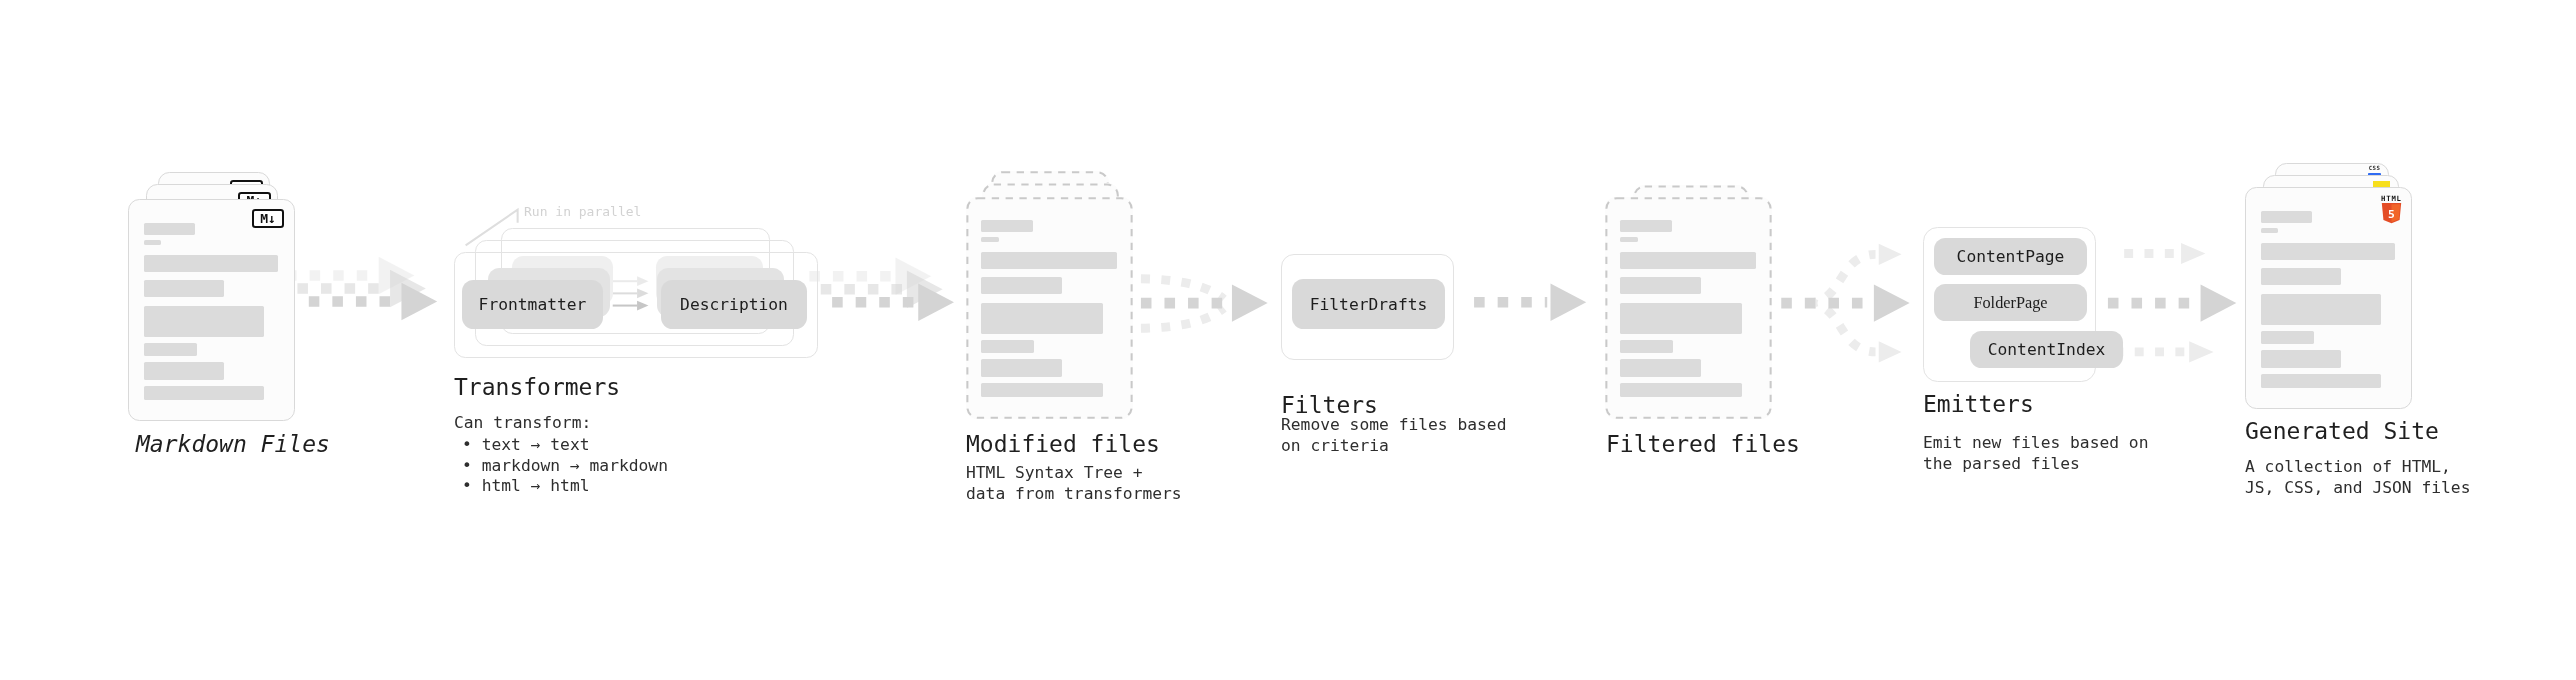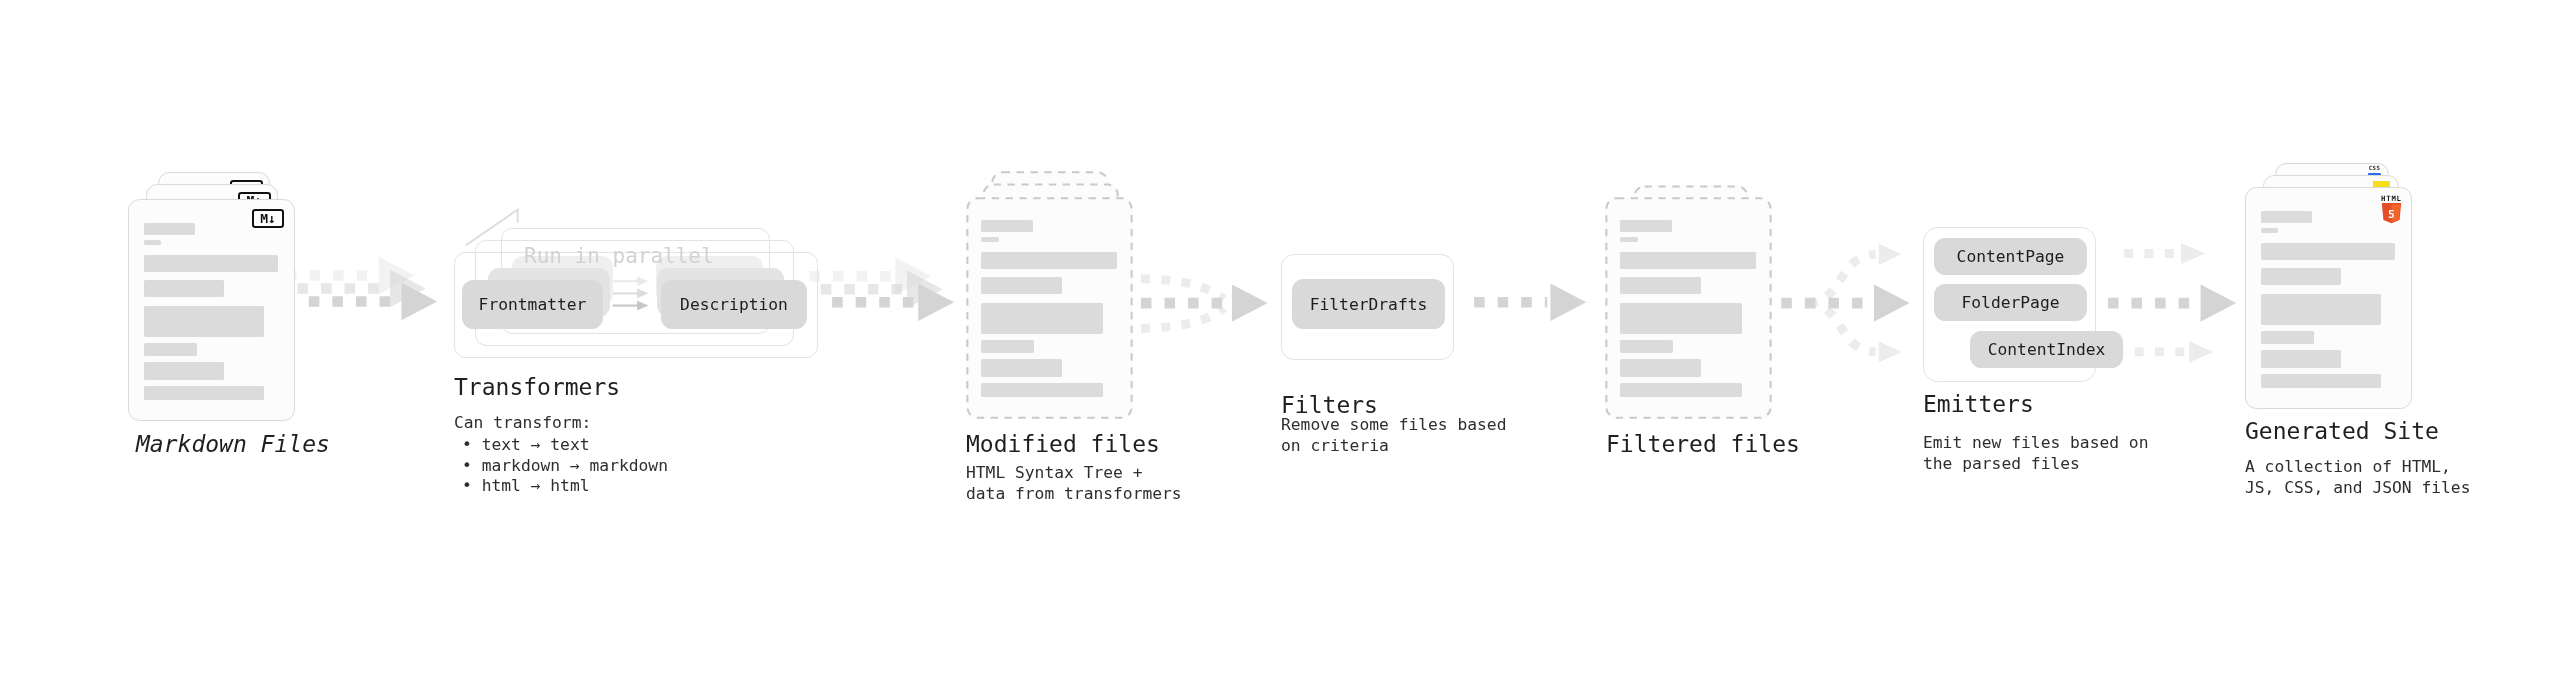--- a/index.html
+++ b/index.html
@@ -25,21 +25,21 @@
   .panel{position:absolute;border:1.6px solid var(--outline-border);border-radius:13px;background:#ffffff;box-sizing:border-box;}
   .pill{position:absolute;background:var(--badge-bg);border-radius:11.4px;display:flex;align-items:center;justify-content:center;
         font-size:16.3px;color:#1d1d1d;box-sizing:border-box;}
   .pill.ghost1{background:#e3e3e3;}
   .pill.ghost2{background:#efefef;}
 
   
   .title{position:absolute;font-size:23px;font-weight:500;color:var(--title-text);line-height:24.4px;white-space:nowrap;}
   .desc{position:absolute;font-size:16.3px;color:var(--body-text);line-height:21px;white-space:nowrap;}
   .desc .bullets{margin-top:2.4px;line-height:20.3px;}
-  .note{position:absolute;font-size:21px;color:var(--faded-text);white-space:nowrap;margin-top:40px;}
+  .note{position:absolute;font-size:13px;color:var(--faded-text);white-space:nowrap;}
 
   
   .html5-logo{position:absolute;right:9px;top:6.5px;width:21px;text-align:left;}
   .html5-word{font-size:7.3px;font-weight:bold;letter-spacing:0.8px;color:#151515;line-height:7.3px;margin-bottom:0.8px;}
   .js-chip{position:absolute;right:8.1px;top:4.9px;width:17px;height:8.1px;background:var(--js-yellow);}
   .css-chip{position:absolute;right:6.5px;top:2.4px;width:14px;text-align:center;}
   .css-word{font-size:5.7px;font-weight:bold;color:#2b2b2b;line-height:5.7px;letter-spacing:0.4px;}
   .css-bar{width:13px;height:3.3px;background:var(--css-blue);margin:0.8px auto 0;border-radius:0.8px;}
 
   
@@ -247,21 +247,21 @@
           <div class="sk" style="width: 59%; height: 18px; margin-bottom: 5.7px;"></div>
           <div class="sk" style="width: 89%; height: 14px; margin-bottom: 0px;"></div>
         </div>
     </div>
     <div class="title" style="left:1606px;top:432px;">Filtered files</div>
   </div>
 
   <div>
     <div class="panel" style="left:1923px;top:227px;width:173px;height:155px;border-radius:14.6px;"></div>
     <div class="pill" style="left:1934px;top:238px;width:153px;height:37px;">ContentPage</div>
-    <div class="pill" style="left:1934px;top:284px;width:153px;height:37px;">FolderPage</div>
+    <div class="pill" style="left:1934px;top:284px;width:153px;height:37px;font-family:Liberation Serif, serif;">FolderPage</div>
     <div class="pill" style="left:1934px;top:331px;width:153px;height:37px;margin-left:36px;">ContentIndex</div>
     <div class="title" style="left:1923px;top:392px;">Emitters</div>
     <div class="desc" style="left:1923px;top:432px;">
       <div>Emit new files based on</div>
       <div>the parsed files</div>
     </div>
   </div>
 
   <div>
     <div class="doc" style="left:2275px;top:163px;width:114px;">

